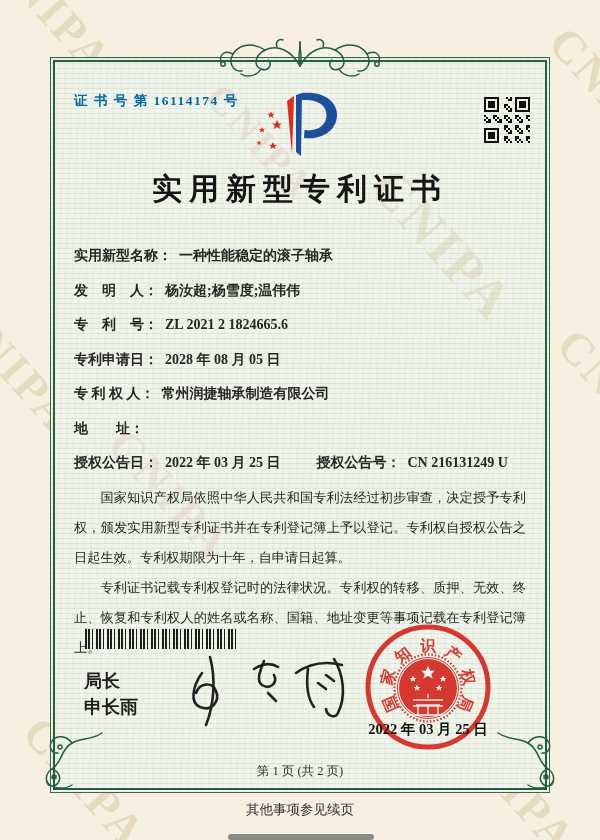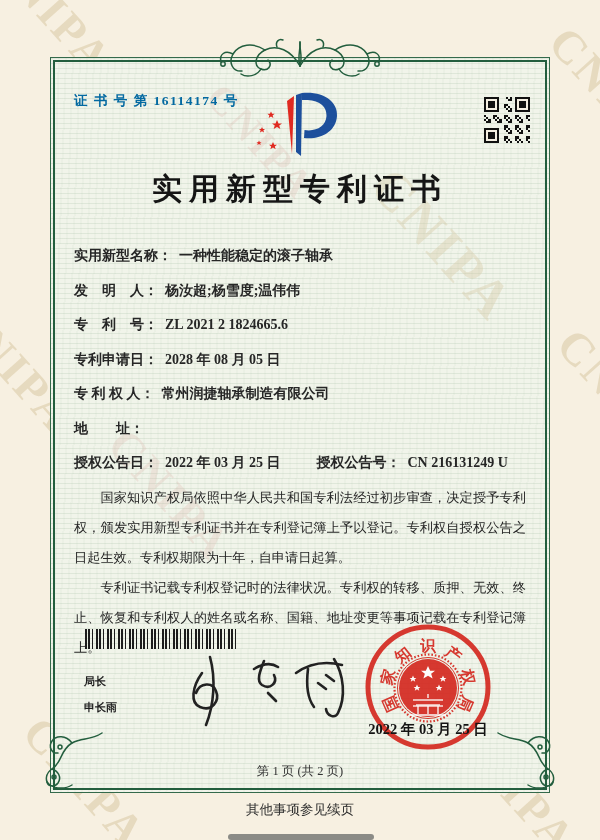--- a/index.html
+++ b/index.html
@@ -51,21 +51,21 @@
   .legal{position:absolute;left:74px;top:483px;width:452px;z-index:2;font-size:13.2px;
          line-height:30px;color:#262626;text-align:justify;}
   .legal p{margin:0;text-indent:2em;}
 
   
   .barcode{position:absolute;left:85px;top:629px;width:153px;height:20px;z-index:2;
     background:repeating-linear-gradient(90deg,
       #1c1c1c 0 1.5px, rgba(0,0,0,0) 1.5px 3px,
       #1c1c1c 3px 5px, rgba(0,0,0,0) 5px 6.5px,
       #1c1c1c 6.5px 7.5px, rgba(0,0,0,0) 7.5px 11px);}
-  .director{position:absolute;left:84px;top:668px;z-index:2;font-size:11px;
+  .director{position:absolute;left:84px;top:668px;z-index:2;font-size:18px;
             font-weight:700;color:#1f1f1f;line-height:26px;}
   .signature{position:absolute;left:170px;top:643px;width:185px;height:88px;z-index:2;}
   .seal{position:absolute;left:362px;top:621px;width:132px;height:132px;z-index:2;opacity:.9;}
   .seal text{font:700 15.5px "Liberation Serif",serif;fill:var(--seal-red);text-anchor:middle;}
   .seal-date{position:absolute;left:356px;top:720px;width:144px;text-align:center;z-index:4;
              font-size:14.5px;font-weight:700;color:#141414;white-space:pre;}
   .page-note{position:absolute;left:0;top:763px;width:100%;text-align:center;z-index:2;
              font-size:12.5px;color:#333;}
   .footer-note{position:absolute;left:0;top:801px;width:100%;text-align:center;z-index:2;
                font-size:13.5px;color:#2e2e2e;}

